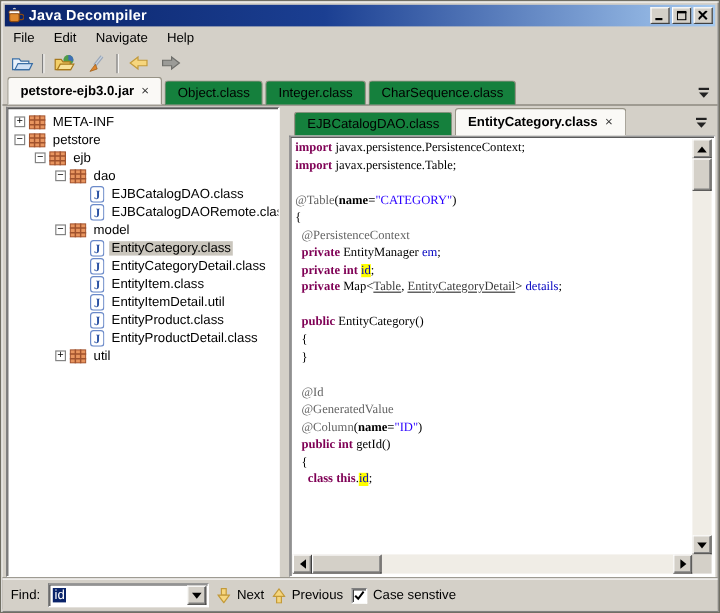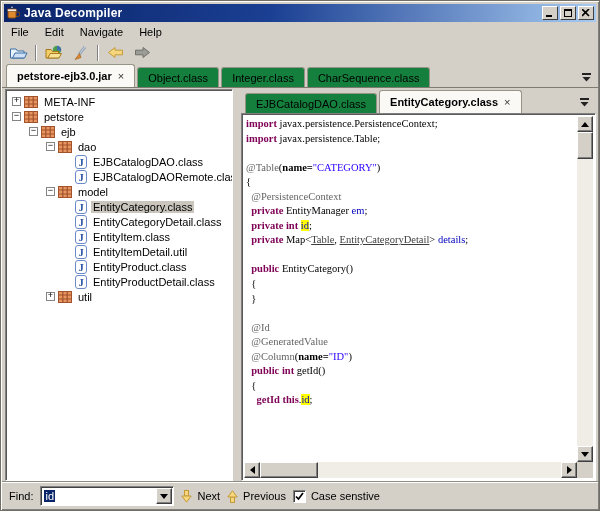--- a/index.html
+++ b/index.html
@@ -434,21 +434,21 @@
             <div class="code-line">&nbsp;</div>
             <div class="code-line"><span class="tk-pl">  </span><span class="tk-kw">public</span><span class="tk-pl"> EntityCategory()</span></div>
             <div class="code-line"><span class="tk-pl">  {</span></div>
             <div class="code-line"><span class="tk-pl">  }</span></div>
             <div class="code-line">&nbsp;</div>
             <div class="code-line"><span class="tk-an">  @Id</span></div>
             <div class="code-line"><span class="tk-an">  @GeneratedValue</span></div>
             <div class="code-line"><span class="tk-an">  @Column</span><span class="tk-pl">(</span><span class="tk-pb">name=</span><span class="tk-st">"ID"</span><span class="tk-pl">)</span></div>
             <div class="code-line"><span class="tk-pl">  </span><span class="tk-kw">public int</span><span class="tk-pl"> getId()</span></div>
             <div class="code-line"><span class="tk-pl">  {</span></div>
-            <div class="code-line"><span class="tk-pl">    </span><span class="tk-kw">getId</span><span class="tk-pl"> </span><span class="tk-kw">this</span><span class="tk-pl">.</span><span class="tk-fd tk-hl">id</span><span class="tk-pl">;</span></div>
+            <div class="code-line"><span class="tk-pl">    </span><span class="tk-kw">class</span><span class="tk-pl"> </span><span class="tk-kw">this</span><span class="tk-pl">.</span><span class="tk-fd tk-hl">id</span><span class="tk-pl">;</span></div>
           </div>
 
         <div class="vscroll">
           <button class="sb-btn up">
               <span class="arr arr-up"></span>
             </button>
           <div class="vthumb"></div>
           <button class="sb-btn down">
               <span class="arr arr-down"></span>
             </button>

